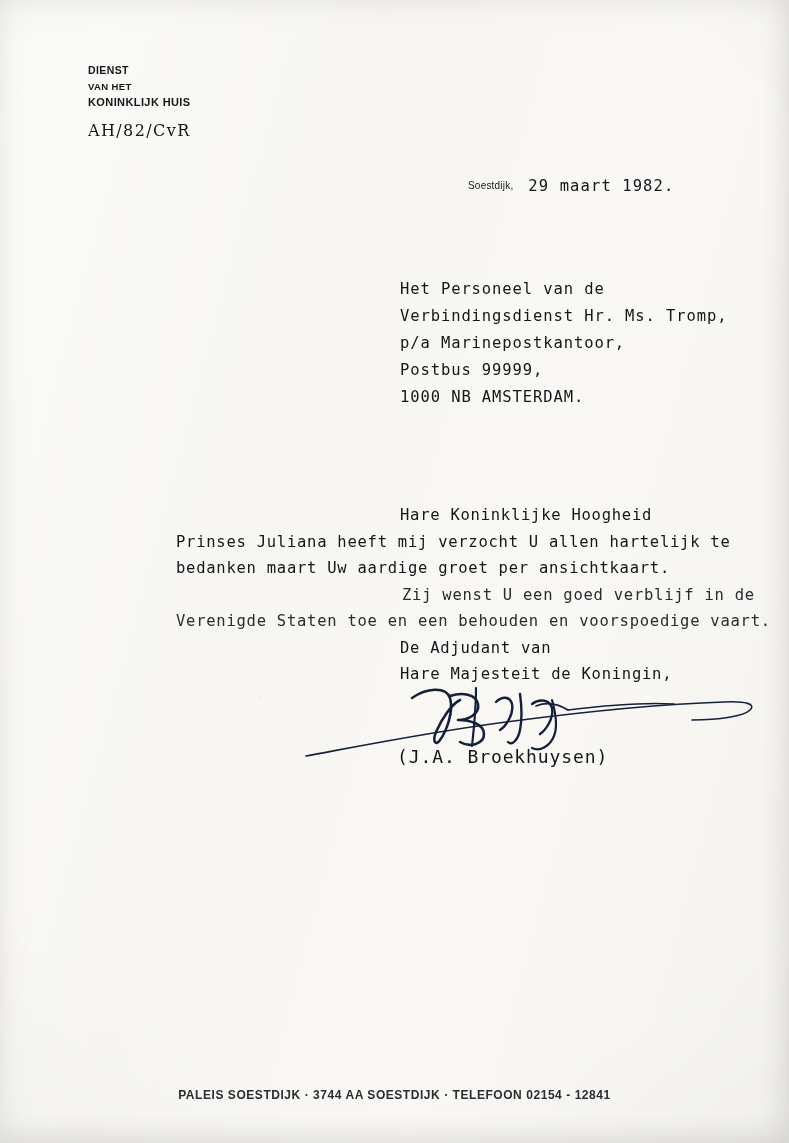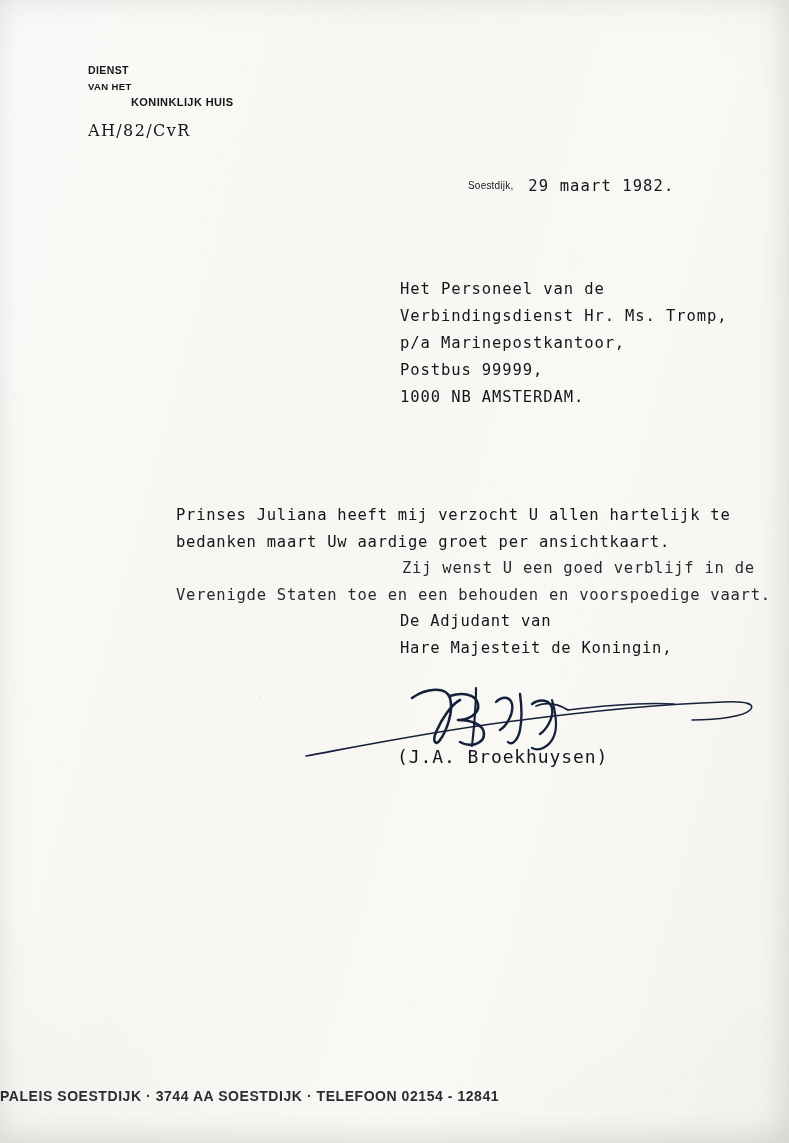--- a/index.html
+++ b/index.html
@@ -47,21 +47,21 @@
     position: absolute;
     left: 88px;
     top: 62px;
     font-family: Liberation Sans, sans-serif;
     font-weight: bold;
     line-height: 1.62;
     letter-spacing: 0.4px;
   }
   .lh-1 { font-size: 10.5px; }
   .lh-2 { font-size: 9.5px; }
-  .lh-3 { font-size: 11px; margin-left: 43px; }
+  .lh-3 { font-size: 11px; }
 
   .ref {
     position: absolute;
     left: 88px;
     top: 121px;
     font-family: "DejaVu Serif", serif;
     font-size: 16px;
     letter-spacing: 1.4px;
   }
 
@@ -129,23 +129,23 @@
     letter-spacing: 0.9px;
     white-space: nowrap;
   }
 
   
   .footer {
     position: absolute;
     left: 0;
     right: 0;
     top: 1088px;
-    text-align: left;
+    text-align: center;
     font-family: "Liberation Sans", sans-serif;
-    font-size: 14px;
+    font-size: 12px;
     font-weight: bold;
     letter-spacing: 0.55px;
     color: #2b2b31;
   }
 </style>
 </head>
 <body>
 
 <div class="page">
 
@@ -165,20 +165,21 @@
 
   <div class="addressee">
     <div>Het Personeel van de</div>
     <div>Verbindingsdienst Hr. Ms. Tromp,</div>
     <div>p/a Marinepostkantoor,</div>
     <div>Postbus 99999,</div>
     <div>1000 NB AMSTERDAM.</div>
   </div>
 
   <div class="body-text">
+    <div class="indent">Hare Koninklijke Hoogheid</div>
     <div>Prinses Juliana heeft mij verzocht U allen hartelijk te</div>
     <div>bedanken maart Uw aardige groet per ansichtkaart.</div>
     <div class="indent-2 faded">Zij wenst U een goed verblijf in de</div>
     <div class="faded">Verenigde Staten toe en een behouden en voorspoedige vaart.</div>
     <div class="sig-indent">De Adjudant van</div>
     <div class="sig-indent">Hare Majesteit de Koningin,</div>
   </div>
 
   <svg class="signature" viewBox="0 0 470 100" xmlns="http://www.w3.org/2000/svg">
     <g fill="none" stroke="#15203a" stroke-linecap="round" stroke-linejoin="round">

